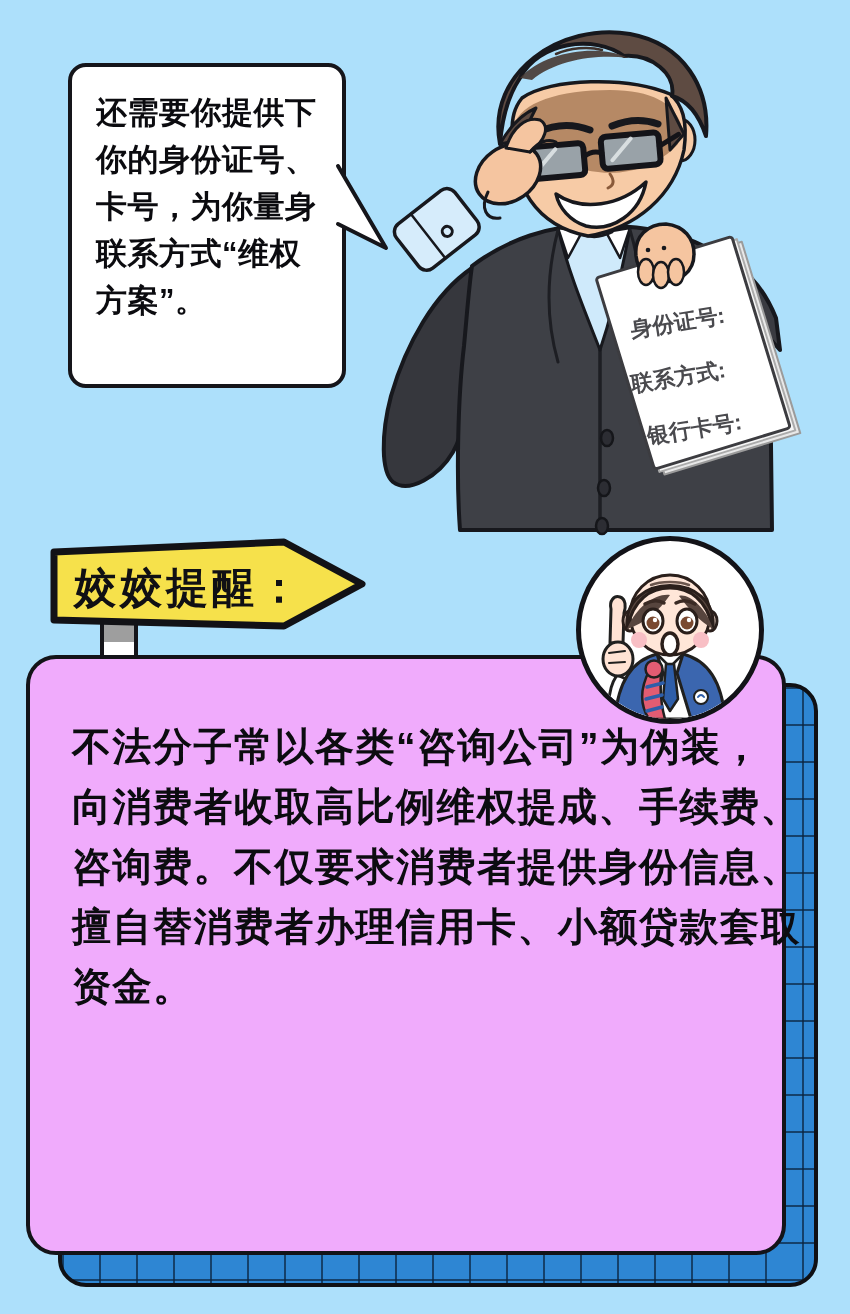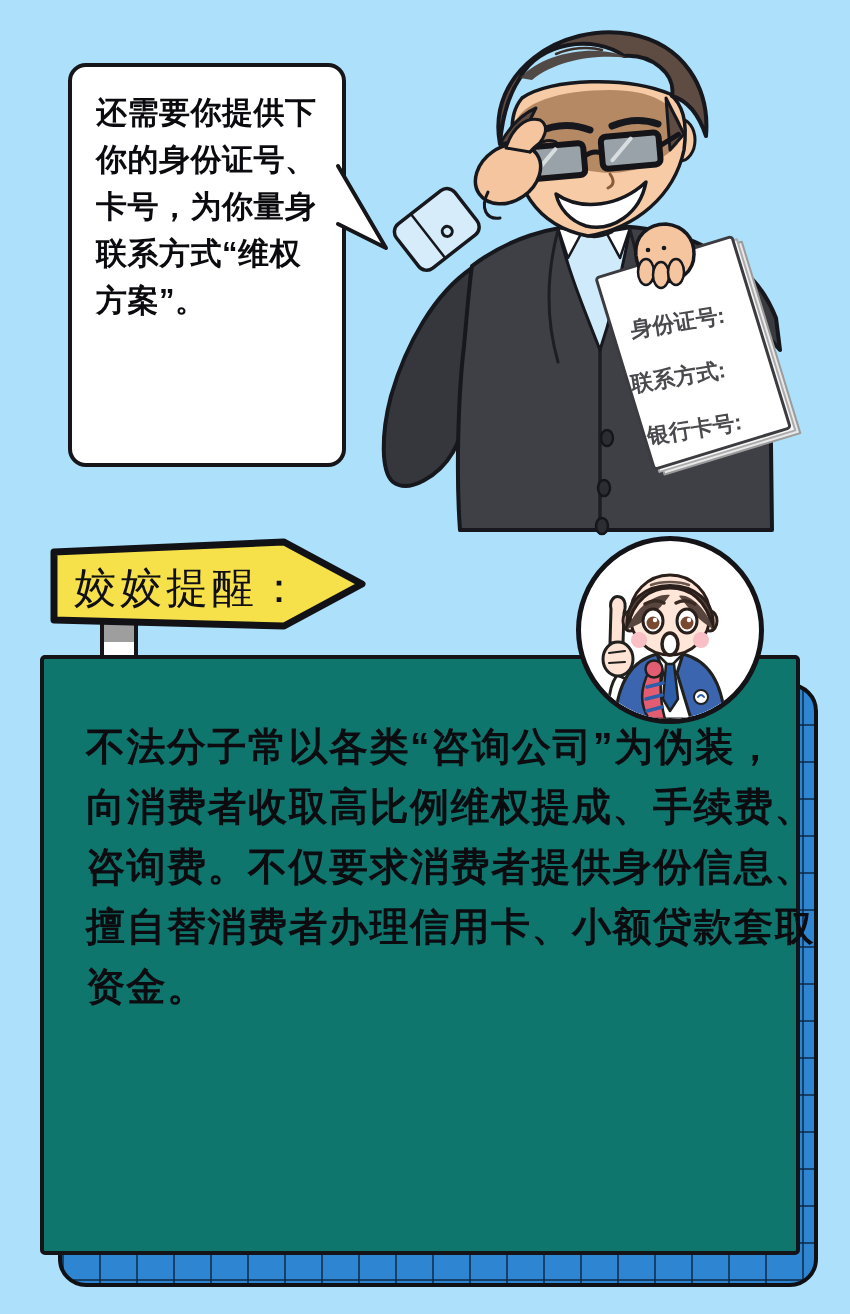--- a/index.html
+++ b/index.html
@@ -5,39 +5,39 @@
   html,body{margin:0;padding:0;}
   body{
     width:850px;height:1314px;position:relative;overflow:hidden;
     background:#ADE0FB;
     font-family:"Liberation Sans",sans-serif;
   }
   .scene{position:absolute;inset:0;width:850px;height:1314px;}
 
   
   .speech-bubble{
-    position:absolute;left:68px;top:63px;width:278px;height:404px;
+    position:absolute;left:68px;top:63px;width:278px;height:325px;
     box-sizing:border-box;background:#fff;border:4px solid #15151a;border-radius:18px;
     z-index:5;
   }
   .speech-bubble-text{
     position:absolute;left:24px;top:22px;
     font-size:31px;line-height:47px;letter-spacing:.5px;
     font-weight:600;color:#0b0b0f;white-space:nowrap;
   }
   .bubble-tail{position:absolute;left:338px;top:162px;z-index:6;overflow:visible;}
 
   
   .man{position:absolute;left:360px;top:14px;z-index:4;overflow:visible;}
 
   
   .sign-svg{position:absolute;left:38px;top:534px;z-index:8;overflow:visible;}
   .sign-label{
     position:absolute;left:74px;top:560px;z-index:9;
-    font-size:42px;font-weight:400;letter-spacing:4px;color:#101014;white-space:nowrap;
+    font-size:42px;font-weight:700;letter-spacing:4px;color:#101014;white-space:nowrap;
   }
   .sign-post{
     position:absolute;left:100px;top:610px;width:38px;height:49px;box-sizing:border-box;
     border-left:4px solid #15151a;border-right:4px solid #15151a;
     background:linear-gradient(180deg,#9e9e9e 0 32px,#ffffff 32px);
     z-index:2;
   }
 
   
   .grid-panel{
@@ -45,22 +45,22 @@
     border:4px solid #0f1014;border-radius:28px;
     background-color:#2E86D3;
     background-image:
       repeating-linear-gradient(to right, rgba(10,35,62,.7) 0 2px, transparent 2px 37px),
       repeating-linear-gradient(to bottom, rgba(10,35,62,.7) 0 2px, transparent 2px 37px);
     z-index:1;
   }
 
   
   .notice-box{
-    position:absolute;left:40px;top:655px;width:760px;height:600px;box-sizing:border-box;
-    background:#0f766e;border:4px solid #131318;border-radius:5px;
+    position:absolute;left:26px;top:655px;width:760px;height:600px;box-sizing:border-box;
+    background:#f0abfc;border:4px solid #131318;border-radius:30px;
     z-index:3;
   }
   .notice-text{
     position:absolute;left:42px;top:58px;
     font-size:39px;line-height:60px;letter-spacing:1.5px;
     font-weight:600;color:#0c0c10;white-space:nowrap;
   }
 
   
   .avatar{

